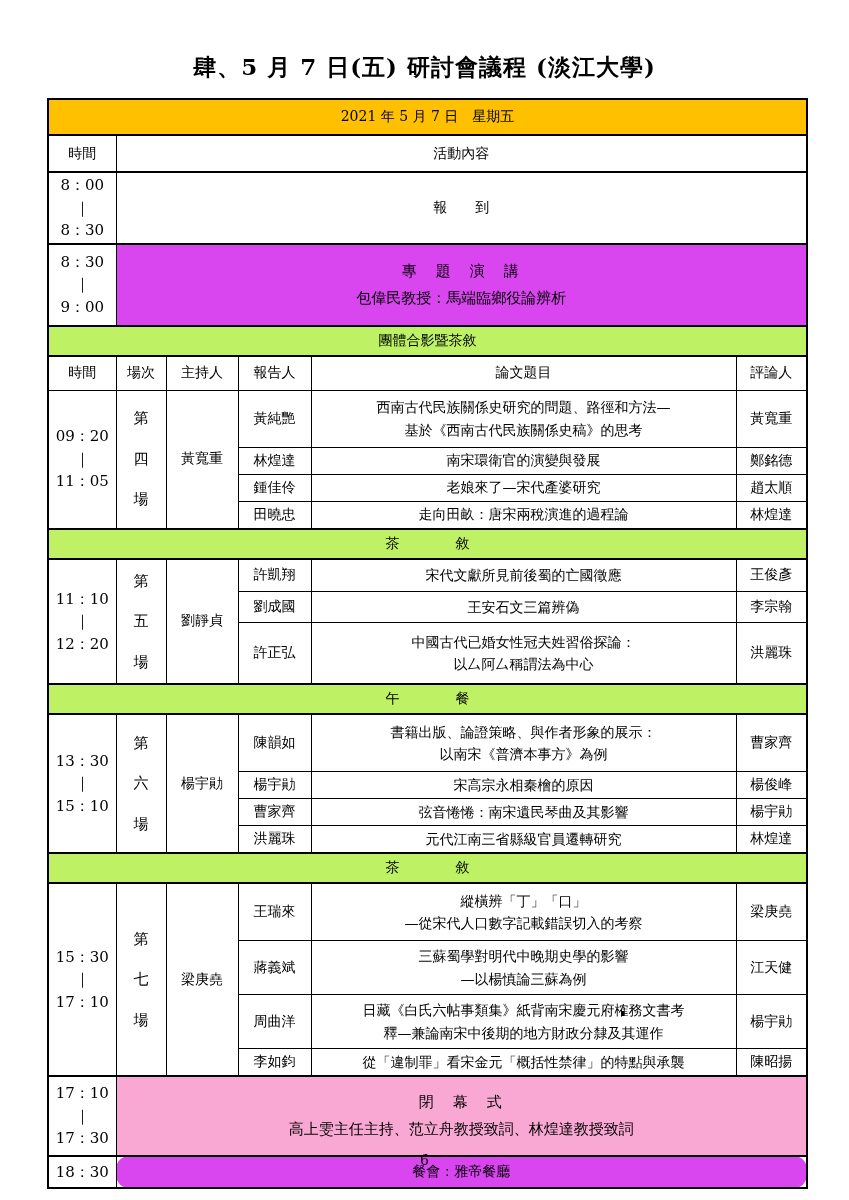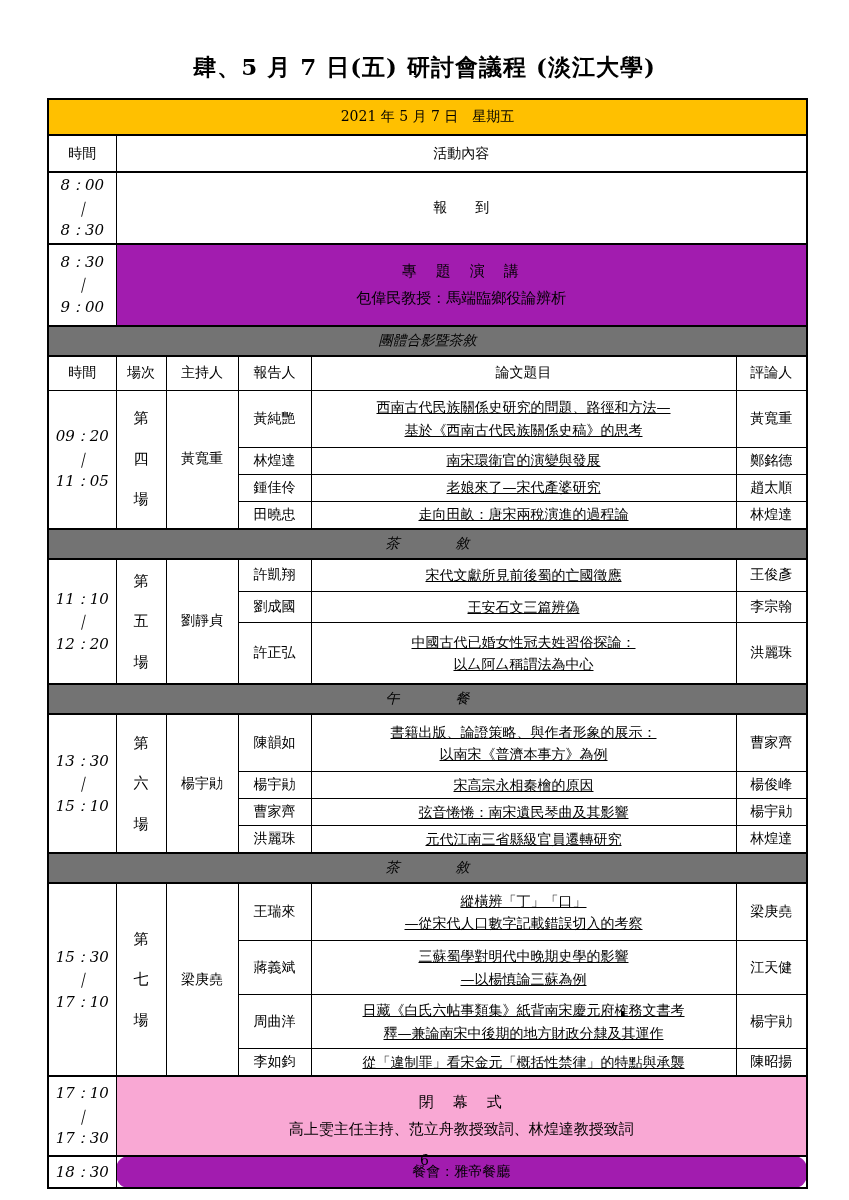--- a/index.html
+++ b/index.html
@@ -16,26 +16,26 @@
     border-collapse:collapse;table-layout:fixed;
     width:759px;margin:15px 0 0 47px;
     border:2px solid #000;
     padding-left:26px;
   }
   td{
     border:1px solid #000;text-align:center;vertical-align:middle;
     font-size:14px;padding:1px 3px;overflow:hidden;
   }
   .pre{white-space:pre-line;}
-  .time{font-size:15px;line-height:1.5;padding:1px 0;font-style:italic;}
+  .time{font-size:15px;line-height:1.5;padding:1px 0;}
   .snum{line-height:2.7;font-size:15px;}
-  .paper{line-height:1.6;text-decoration:underline;}
+  .paper{line-height:1.6;}
   .orange{background:#FFC000;}
-  .yellow{background:#737373;font-style:italic;}
-  .pink{background:#a21caf;}
+  .yellow{background:#bef264;}
+  .pink{background:#d946ef;}
   .blue{background:#f9a8d4;}
   .bb2 td{border-bottom:2px solid #000;}
   .bt2 td{border-top:2px solid #000;margin-top:46px;}
   tr.h34 td{height:32px;}
   tr.h35 td{height:33px;}
   tr.h65 td{height:63px;}
   tr.h80 td{height:78px;}
   tr.h28 td{height:26px;}
   tr.h33 td{height:31px;}
   tr.h56 td{height:54px;}

